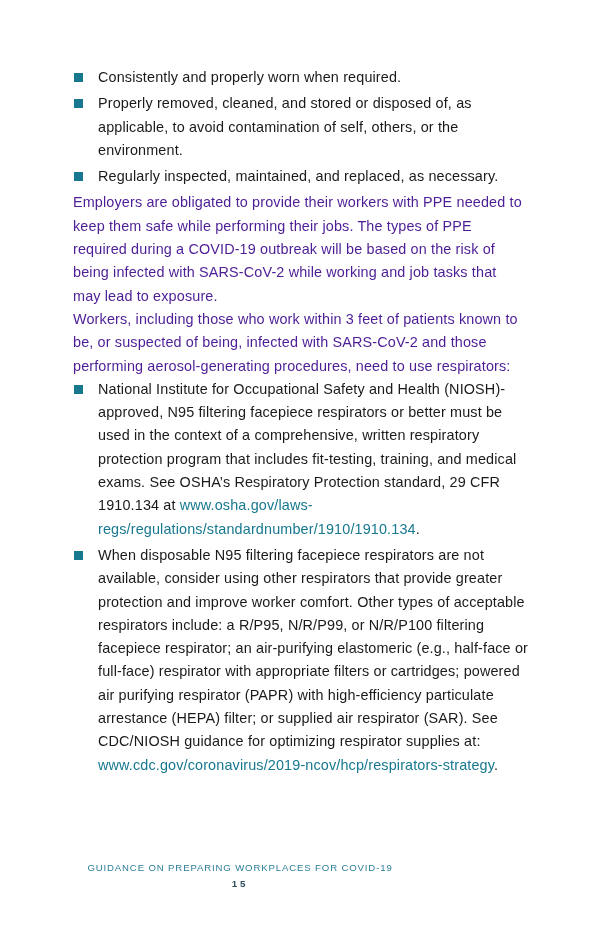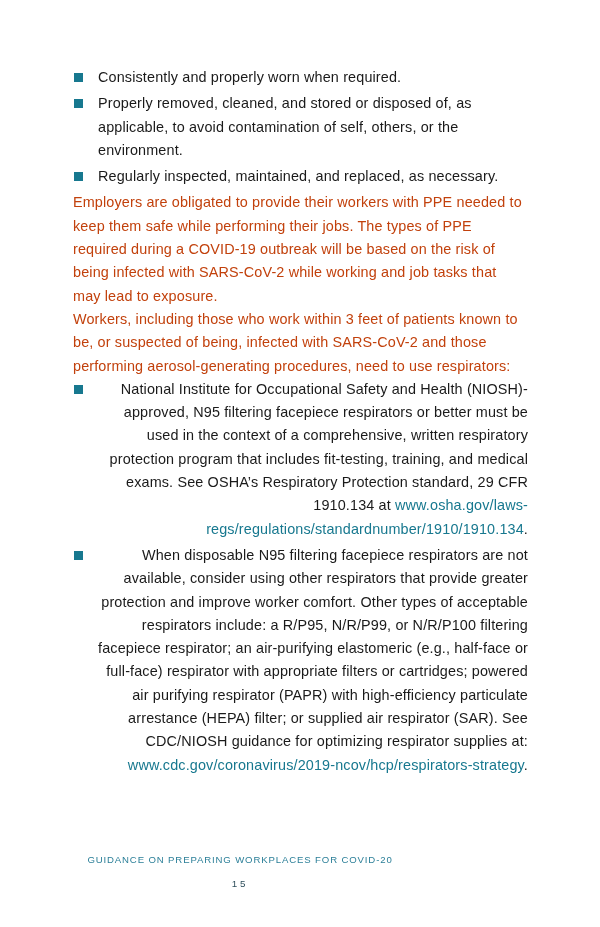--- a/index.html
+++ b/index.html
@@ -47,25 +47,25 @@
     top: 7px;
     width: 9px;
     height: 9px;
     background: #17788f;
     display: block;
   }
   p.para {
     font-size: 14.4px;
     line-height: 23.3px;
     margin: 0;
-    color: #c2410c;
+    color: #4c1d95;
     letter-spacing: 0.01em;
   }
   .gap-para-top { margin-top: 24px; }
-  .gap-list-top { margin-top: 24px; text-align: right; }
+  .gap-list-top { margin-top: 24px; }
   .link {
     color: #17788f;
   }
   .footer {
     position: absolute;
     left: 0;
     right: 0;
     bottom: 34px;
     text-align: center;
   }
@@ -73,21 +73,22 @@
     color: #2b7f98;
     font-size: 9.6px;
     letter-spacing: 0.09em;
     line-height: 14px;
   }
   .footer .fpage {
     color: #2f4f5c;
     font-size: 9.8px;
     letter-spacing: 0.28em;
     line-height: 18px;
-    margin-top: 8px;
+    margin-top: 0;
+    font-weight: bold;
   }
 </style>
 </head>
 <body>
 
 <div class="page">
   <div class="content">
 
     <ul class="bullets">
       <li>
@@ -115,16 +116,16 @@
       </li>
       <li>
         <span class="sq"></span>
         <span>When disposable N95 filtering facepiece respirators are not available, consider using other respirators that provide greater protection and improve worker comfort. Other types of acceptable respirators include: a R/P95, N/R/P99, or N/R/P100 filtering facepiece respirator; an air-purifying elastomeric (e.g., half-face or full-face) respirator with appropriate filters or cartridges; powered air purifying respirator (PAPR) with high-efficiency particulate arrestance (HEPA) filter; or supplied air respirator (SAR). See CDC/NIOSH guidance for optimizing respirator supplies at: </span><a class="link" href="#" style="text-decoration:none">www.cdc.gov/coronavirus/2019-ncov/hcp/respirators-strategy</a><span>.</span>
       </li>
     </ul>
 
   </div>
 
   <div class="footer">
-    <div class="ftitle">GUIDANCE ON PREPARING WORKPLACES FOR COVID-20</div>
+    <div class="ftitle">GUIDANCE ON PREPARING WORKPLACES FOR COVID-19</div>
     <div class="fpage">15</div>
   </div>
 </div>
 
 </body></html>

